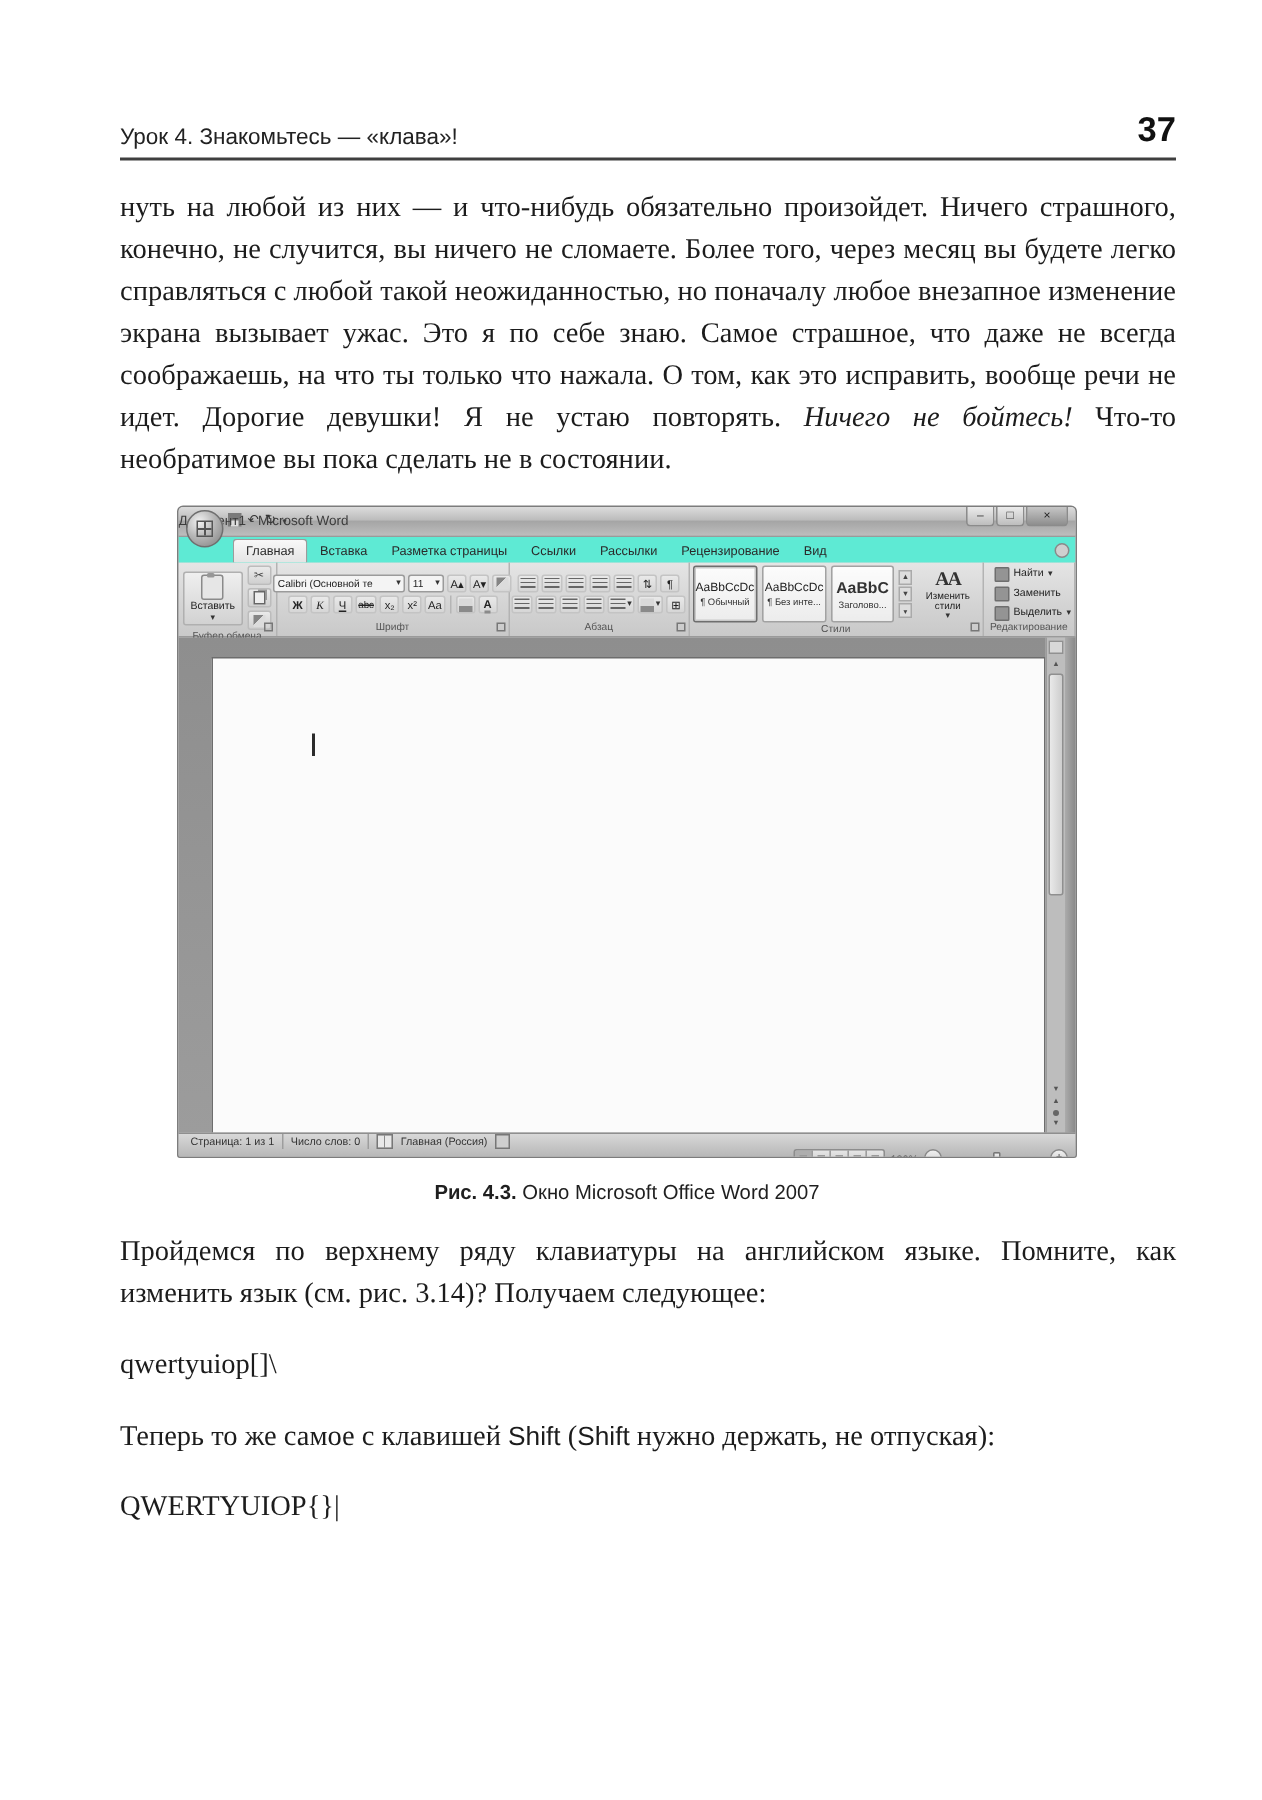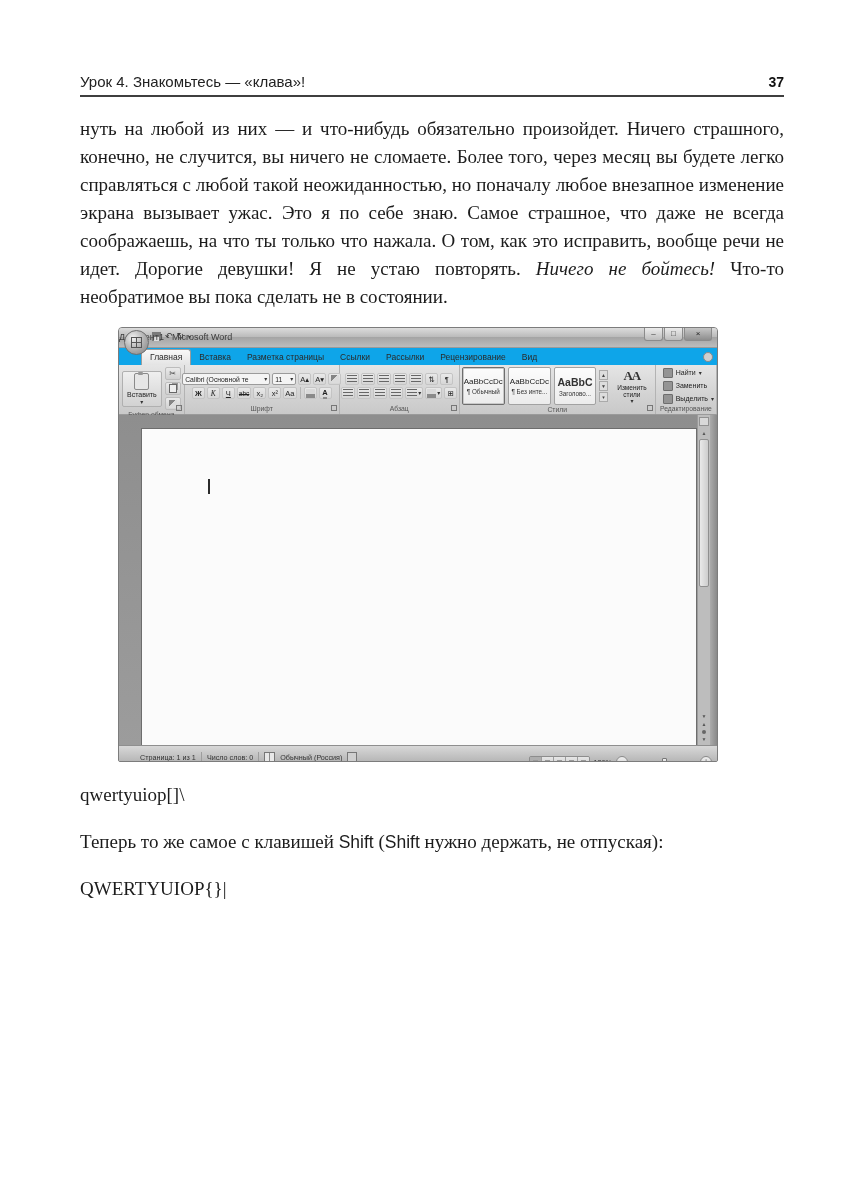--- a/index.html
+++ b/index.html
@@ -3,21 +3,21 @@
 <meta charset="utf-8">
 <style>
   html,body{margin:0;padding:0}
   body{width:841px;height:1200px;background:#ffffff;overflow:hidden;color:#1a1a1a}
   .content{padding:0 57px 0 80px}
 
   
   .pagehead{display:flex;justify-content:space-between;align-items:flex-end;
     margin-top:73px;padding-bottom:5px;border-bottom:2px solid #3f3f3f;
     font-family:"Liberation Sans",sans-serif;font-size:15px;color:#222}
-  .pagenum{font-weight:700;font-size:14px;color:#111}
+  .pagenum{font-weight:700;font-size:23px;color:#111}
 
   
   p.body{font-family:"Liberation Serif",serif;font-size:19px;line-height:28px;
     text-align:justify;margin:19px 0 0;color:#1c1c1c}
   p.body.first{margin-top:18px}
   p.body.after-caption{margin-top:27px}
   em{font-style:italic}
   .kbd{font-family:"Liberation Sans",sans-serif;font-weight:400;font-size:17.5px}
 
   
@@ -45,22 +45,22 @@
   .icon-save{width:9px;height:9px;background:#7a7a7a;position:relative;display:inline-block}
   .icon-save::after{content:"";position:absolute;left:2px;bottom:0;width:5px;height:4px;background:#dedede}
   .qat-caret{font-size:6px;color:#444}
   .wtitle{position:absolute;left:0;right:0;top:4px;font-size:9px;color:#3c3c3c}
   .winbtns{position:absolute;right:5px;top:0;display:flex;gap:1px;z-index:6}
   .winbtn{width:17px;height:12px;border:1px solid #8b8b8b;border-top:none;
     background:linear-gradient(#ececec,#bdbdbd);border-radius:0 0 3px 3px;
     font-size:8px;line-height:11px;text-align:center;color:#333}
   .winbtn.close{width:26px;background:linear-gradient(#c6c6c6,#8d8d8d);color:#222}
 
-  .tabrow{height:17px;background:#0ea5e9;display:flex;align-items:flex-end;
-    padding-left:22px;position:relative}
+  .tabrow{height:17px;background:#5eead4;display:flex;align-items:flex-end;
+    padding-left:36px;position:relative}
   .tab{font-size:8.5px;color:#2a2a2a;padding:2px 8px 3px;white-space:nowrap}
   .tab.active{background:linear-gradient(#f8f8f8,#e4e4e4);border:1px solid #9c9c9c;
     border-bottom:none;border-radius:3px 3px 0 0}
   .tabrow-end{position:absolute;right:4px;bottom:3px;width:8px;height:8px;border-radius:50%;
     border:1px solid #8a8a8a;background:#cfcfcf}
 
   .ribbon{height:50px;box-sizing:border-box;display:flex;
     background:linear-gradient(#e5e5e5,#d3d3d3 60%,#c9c9c9);border-bottom:1px solid #9a9a9a}
   .group{display:flex;flex-direction:column;border-right:1px solid #b3b3b3;
     box-sizing:border-box;position:relative}
@@ -138,21 +138,21 @@
     text-align:center;line-height:8px;color:#555}
   .thumb{position:absolute;top:24px;left:1px;width:10px;height:148px;
     background:linear-gradient(to right,#e9e9e9,#cdcdcd);border:1px solid #8f8f8f;
     border-radius:2px;box-sizing:border-box}
   .scroll-bottom{position:absolute;bottom:3px;left:0;width:12px;display:flex;
     flex-direction:column;gap:3px;align-items:center}
   .nav{font-size:5px;color:#555;line-height:5px}
   .navdot{width:4px;height:4px;border-radius:50%;background:#666}
 
   .statusbar{height:17px;background:linear-gradient(#d8d8d8,#b5b5b5);border-top:1px solid #8f8f8f;
-    display:flex;align-items:flex-end;font-size:7.2px;color:#333;padding:0 21px;gap:5px;
+    display:flex;align-items:flex-start;font-size:7.2px;color:#333;padding:0 8px;gap:5px;
     box-sizing:border-box;position:relative}
   .sdiv{width:1px;height:10px;background:#9d9d9d}
   .icon-book{width:9px;height:8px;border:1px solid #777;
     background:linear-gradient(to right,#e8e8e8 47%,#8a8a8a 47%,#8a8a8a 53%,#e8e8e8 53%)}
   .icon-flag{width:8px;height:8px;border:1px solid #777;background:#cfcfcf}
   .sright{position:absolute;right:5px;top:16px;bottom:0;display:flex;align-items:center;gap:4px}
   .viewbtns{display:flex;border:1px solid #8d8d8d;border-radius:2px;overflow:hidden}
   .view-btn{width:11px;height:11px;background:linear-gradient(#e6e6e6,#c7c7c7);
     border-right:1px solid #9d9d9d;position:relative}
   .view-btn:last-child{border-right:none}
@@ -386,21 +386,21 @@
           </div>
         </div>
       </div>
 
       <div class="statusbar">
         <span>Страница: 1 из 1</span>
         <span class="sdiv"></span>
         <span>Число слов: 0</span>
         <span class="sdiv"></span>
         <span class="icon-book"></span>
-        <span>Обычный (Россия)</span>
+        <span>Главная (Россия)</span>
         <span class="icon-flag"></span>
         <div class="sright">
           <span class="viewbtns">
             <span class="view-btn active"></span>
             <span class="view-btn"></span>
             <span class="view-btn"></span>
             <span class="view-btn"></span>
             <span class="view-btn"></span>
           </span>
           <span>120%</span>
@@ -408,18 +408,20 @@
           <span class="ztrack">
             <span class="zthumb"></span>
           </span>
           <span class="zbtn">+</span>
         </div>
       </div>
 
     </div>
   </div>
 
-
+  <div class="caption"><b>Рис. 4.3.</b><span> Окно Microsoft Office Word 2007</span></div>
+
+  <p class="body">Пройдемся по верхнему ряду клавиатуры на английском языке. Помните, как изменить язык (см. рис. 3.14)? Получаем следующее:</p>
   <p class="body">qwertyuiop[]\</p>
   <p class="body"><span>Теперь то же самое с клавишей </span><b class="kbd">Shift</b><span> (</span><b class="kbd">Shift</b><span> нужно держать, не отпуская):</span></p>
   <p class="body">QWERTYUIOP{}|</p>
 
 </div>
 
 </body></html>

